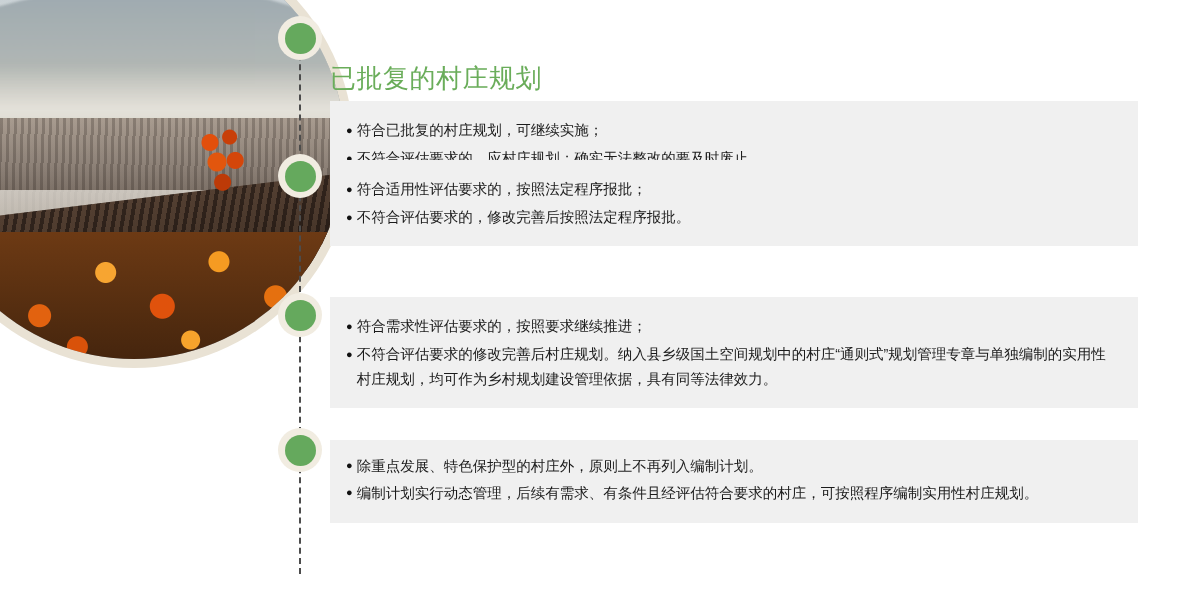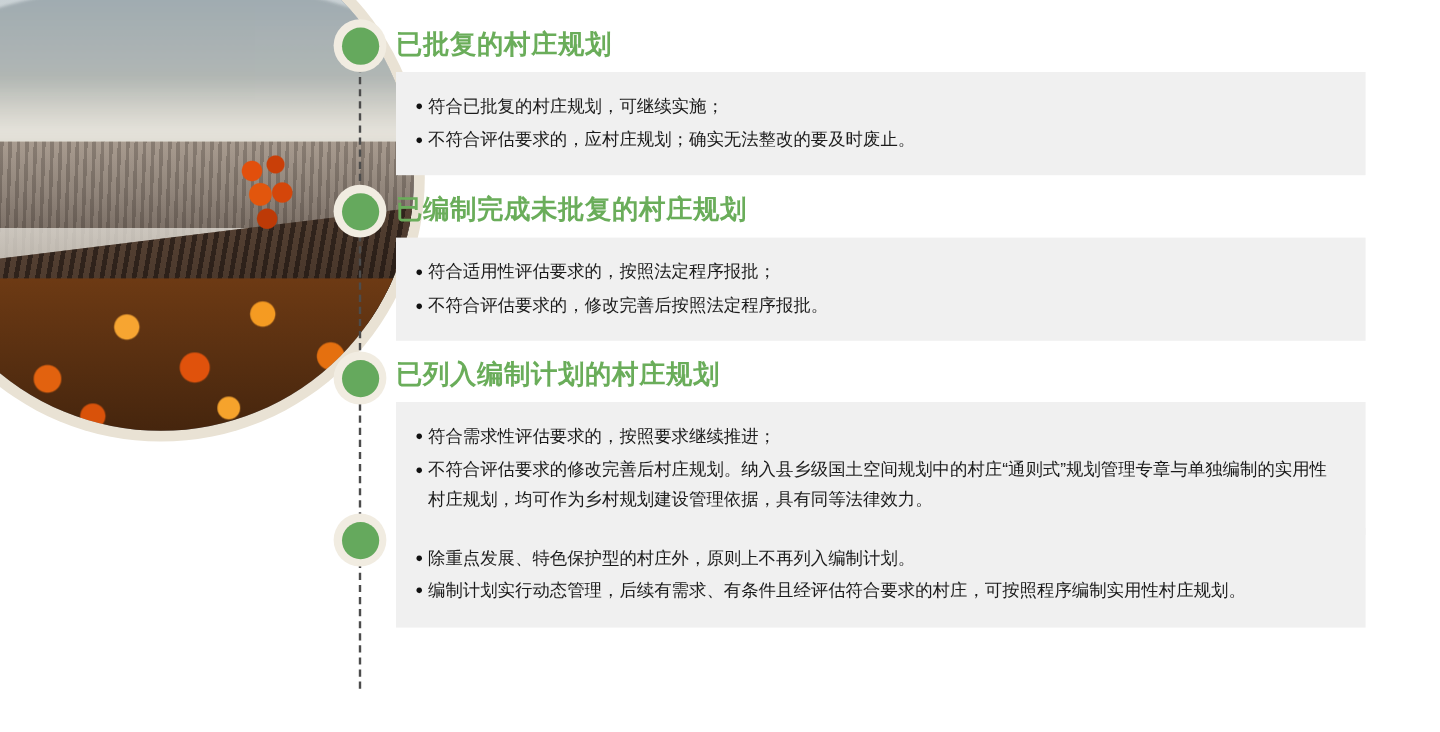--- a/index.html
+++ b/index.html
@@ -104,26 +104,27 @@
   }
   .marker .dot {
     width: 31px; height: 31px; border-radius: 50%;
     background: #65a95d;
   }
 
   
   .section { position: absolute; left: 330px; width: 808px; }
   .sec-title {
     color: #6aad5a;
-    font-size: 22px;
-    font-weight: bold;
+    font-size: 26px;
+    font-weight: normal;
     letter-spacing: .5px;
     line-height: 30px;
     margin-bottom: 8px;
     white-space: nowrap;
+    margin-top: 41px;
   }
   .sec-box {
     background: #f0f0f0;
     padding: 14px 18px 14px 16px;
   }
   .bullet-row {
     display: flex;
     align-items: flex-start;
     font-size: 14.5px;
     line-height: 25px;
@@ -194,35 +195,33 @@
           <span class="btxt"><span class="b">符合</span><span>已批复的村庄规划，可</span><span class="b">继续实施</span><span>；</span></span>
         </div>
         <div class="bullet-row">
           <span class="bl">●</span>
           <span class="btxt"><span class="b">不符合</span><span>评估要求的，应</span><span class="b">村庄规划</span><span>；确实</span><span class="b">无法整改</span><span>的要</span><span class="b">及时废止。</span></span>
         </div>
       </div>
   </div>
 
   <div class="section" id="sec2">
-    <div class="sec-title">已编制完成未批复的村庄规划</div>
     <div class="sec-box">
         <div class="bullet-row">
           <span class="bl">●</span>
           <span class="btxt"><span class="b">符合</span><span>适用性评估要求的，按照</span><span class="b">法定程序报批</span><span>；</span></span>
         </div>
         <div class="bullet-row">
           <span class="bl">●</span>
           <span class="btxt"><span class="b">不符合</span><span>评估要求的，</span><span class="b">修改完善后</span><span>按照法定程序</span><span class="b">报批。</span></span>
         </div>
       </div>
   </div>
 
   <div class="section" id="sec3">
-    <div class="sec-title">已列入编制计划的村庄规划</div>
     <div class="sec-box">
         <div class="bullet-row">
           <span class="bl">●</span>
           <span class="btxt"><span class="b">符合</span><span>需求性评估要求的，按照要求</span><span class="b">继续推进</span><span>；</span></span>
         </div>
         <div class="bullet-row">
           <span class="bl">●</span>
           <span class="btxt"><span class="b">不符合</span><span>评估要求的</span><span class="b">修改完善后</span><span>村庄规划。纳入县乡级国土空间规划中的村庄“通则式”规划管理专章与单独编制的实用性村庄规划，均可作为乡村规划建设管理依据，具有同等法律效力。</span></span>
         </div>
       </div>

